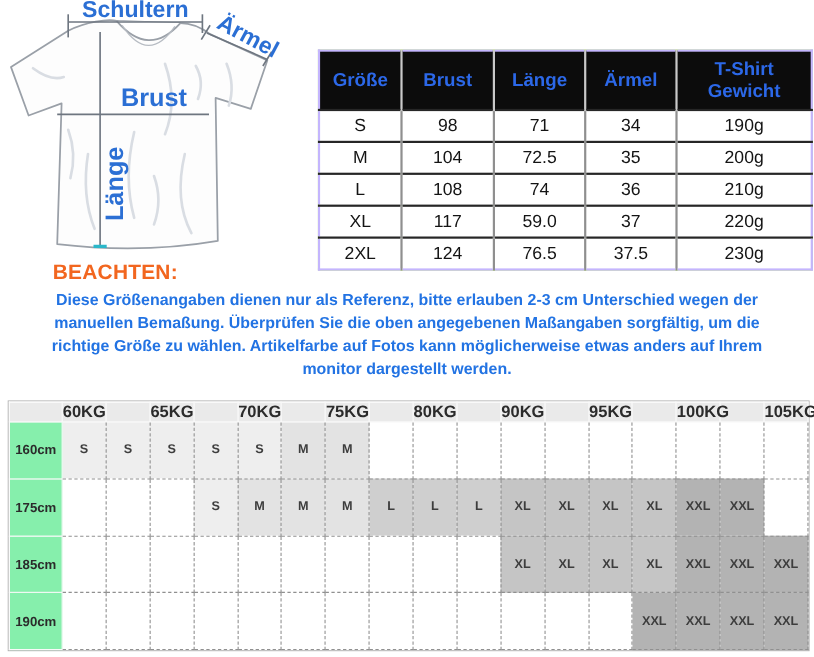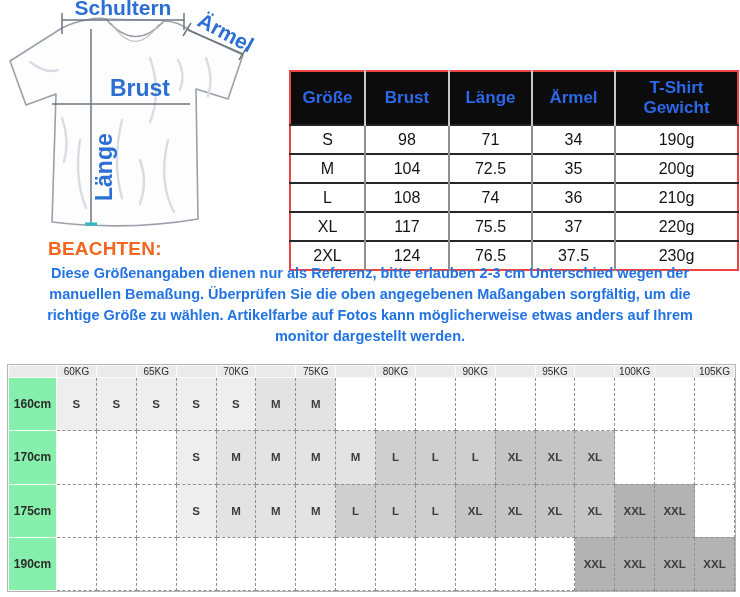--- a/index.html
+++ b/index.html
@@ -4,40 +4,40 @@
 <style>
   html,body{margin:0;padding:0;background:#ffffff;}
   .page{position:relative;width:740px;height:597px;background:#ffffff;overflow:hidden;
         font-family:"Liberation Sans","DejaVu Sans",sans-serif;}
 
   
   .tshirt-wrap{position:absolute;left:0;top:0;width:288px;height:236px;}
 
   
   .size-table{position:absolute;left:289px;top:45px;width:448px;border-collapse:collapse;
-              table-layout:fixed;background:#bef264;border:2px solid #ef4444;margin-top:25px;}
+              table-layout:fixed;background:#bef264;border:2px solid #c4b5fd;}
   .size-table th{background:#0c0c0c;color:#2c68e8;font-weight:bold;font-size:17px;
                  height:50px;border-left:2px solid #c9c9c9;text-align:center;line-height:1.15;}
   .size-table th:first-child{border-left:none;}
   .size-table td{text-align:center;font-size:16px;color:#141414;height:25px;
                  border-top:2px solid #262626;border-left:2px solid #8f8f8f;background:#ffffff;}
   .size-table td:first-child{border-left:none;}
 
   
   .notice-title{position:absolute;left:48px;top:238px;font-size:19px;font-weight:bold;
                 color:#f2661f;letter-spacing:.2px;}
   .notice-body{position:absolute;left:30px;top:263px;width:680px;margin:0;text-align:center;
                font-size:14.5px;font-weight:bold;line-height:21px;color:#2273e3;}
 
   
   .grid-wrap{position:absolute;left:7px;top:364px;width:729px;height:228px;
              border:1px solid #b5b5b5;background:#ffffff;box-sizing:border-box;}
   .fit-grid{width:100%;height:100%;border-collapse:collapse;table-layout:fixed;}
-  .fit-grid th.glabel{background:#eaeaea;border:1px solid #fafafa;font-size:10px;
-                      font-weight:400;color:#2b2b2b;text-align:center;padding:0;}
+  .fit-grid th.glabel{background:#eaeaea;border:1px solid #fafafa;font-size:15px;
+                      font-weight:700;color:#2b2b2b;text-align:center;padding:0;}
   .fit-grid th.hlabel{background:#86efac;border:1px solid #fafafa;font-size:12px;
                       font-weight:600;color:#2b2b2b;text-align:center;padding:0;}
   .fit-grid td.cell{border:1px dashed #909090;font-size:11.5px;font-weight:700;
                     color:#3d3d3d;text-align:center;padding:0;background:#ffffff;}
   .fit-grid td.sz-S  {background:#eeeeee;}
   .fit-grid td.sz-M  {background:#e3e3e3;}
   .fit-grid td.sz-L  {background:#cfcfcf;}
   .fit-grid td.sz-XL {background:#c5c5c5;}
   .fit-grid td.sz-XXL{background:#b3b3b3;}
 </style>
@@ -127,21 +127,21 @@
         <tr>
           <td>L</td>
           <td>108</td>
           <td>74</td>
           <td>36</td>
           <td>210g</td>
         </tr>
         <tr>
           <td>XL</td>
           <td>117</td>
-          <td>75.5</td>
+          <td>59.0</td>
           <td>37</td>
           <td>220g</td>
         </tr>
         <tr>
           <td>2XL</td>
           <td>124</td>
           <td>76.5</td>
           <td>37.5</td>
           <td>230g</td>
         </tr>
@@ -210,58 +210,58 @@
             <td class="cell"></td>
             <td class="cell"></td>
             <td class="cell"></td>
             <td class="cell"></td>
             <td class="cell"></td>
             <td class="cell"></td>
             <td class="cell"></td>
             <td class="cell"></td>
           </tr>
           <tr>
-            <th class="hlabel">170cm</th>
-            <td class="cell"></td>
-            <td class="cell"></td>
-            <td class="cell"></td>
-            <td class="cell sz-S">S</td>
-            <td class="cell sz-M">M</td>
+            <th class="hlabel">175cm</th>
+            <td class="cell"></td>
+            <td class="cell"></td>
+            <td class="cell"></td>
+            <td class="cell sz-S">S</td>
             <td class="cell sz-M">M</td>
             <td class="cell sz-M">M</td>
             <td class="cell sz-M">M</td>
             <td class="cell sz-L">L</td>
             <td class="cell sz-L">L</td>
             <td class="cell sz-L">L</td>
             <td class="cell sz-XL">XL</td>
             <td class="cell sz-XL">XL</td>
             <td class="cell sz-XL">XL</td>
-            <td class="cell"></td>
-            <td class="cell"></td>
-            <td class="cell"></td>
-          </tr>
-          <tr>
-            <th class="hlabel">175cm</th>
-            <td class="cell"></td>
-            <td class="cell"></td>
-            <td class="cell"></td>
-            <td class="cell sz-S">S</td>
-            <td class="cell sz-M">M</td>
-            <td class="cell sz-M">M</td>
-            <td class="cell sz-M">M</td>
-            <td class="cell sz-L">L</td>
-            <td class="cell sz-L">L</td>
-            <td class="cell sz-L">L</td>
-            <td class="cell sz-XL">XL</td>
-            <td class="cell sz-XL">XL</td>
-            <td class="cell sz-XL">XL</td>
-            <td class="cell sz-XL">XL</td>
-            <td class="cell sz-XXL">XXL</td>
-            <td class="cell sz-XXL">XXL</td>
-            <td class="cell"></td>
+            <td class="cell sz-XL">XL</td>
+            <td class="cell sz-XXL">XXL</td>
+            <td class="cell sz-XXL">XXL</td>
+            <td class="cell"></td>
+          </tr>
+          <tr>
+            <th class="hlabel">185cm</th>
+            <td class="cell"></td>
+            <td class="cell"></td>
+            <td class="cell"></td>
+            <td class="cell"></td>
+            <td class="cell"></td>
+            <td class="cell"></td>
+            <td class="cell"></td>
+            <td class="cell"></td>
+            <td class="cell"></td>
+            <td class="cell"></td>
+            <td class="cell sz-XL">XL</td>
+            <td class="cell sz-XL">XL</td>
+            <td class="cell sz-XL">XL</td>
+            <td class="cell sz-XL">XL</td>
+            <td class="cell sz-XXL">XXL</td>
+            <td class="cell sz-XXL">XXL</td>
+            <td class="cell sz-XXL">XXL</td>
           </tr>
           <tr>
             <th class="hlabel">190cm</th>
             <td class="cell"></td>
             <td class="cell"></td>
             <td class="cell"></td>
             <td class="cell"></td>
             <td class="cell"></td>
             <td class="cell"></td>
             <td class="cell"></td>

